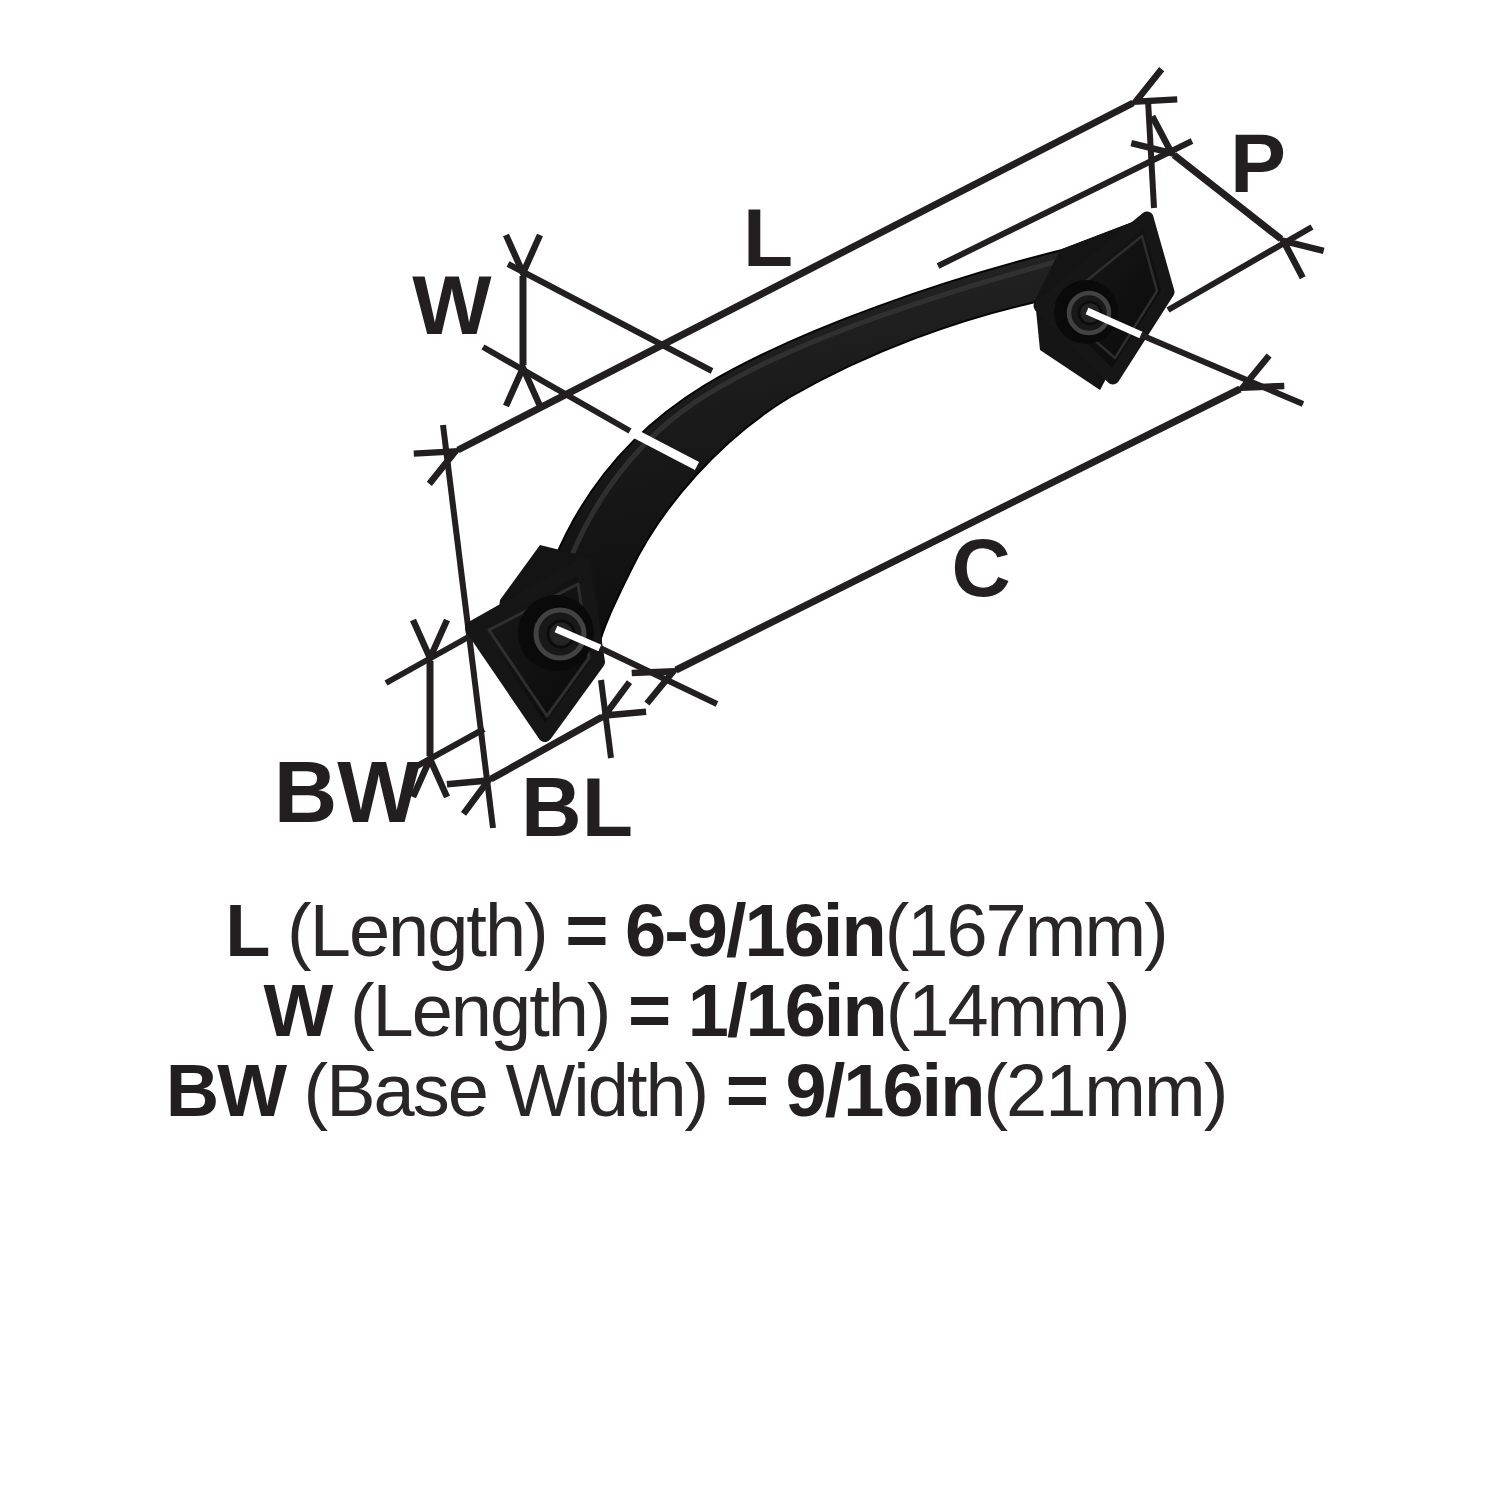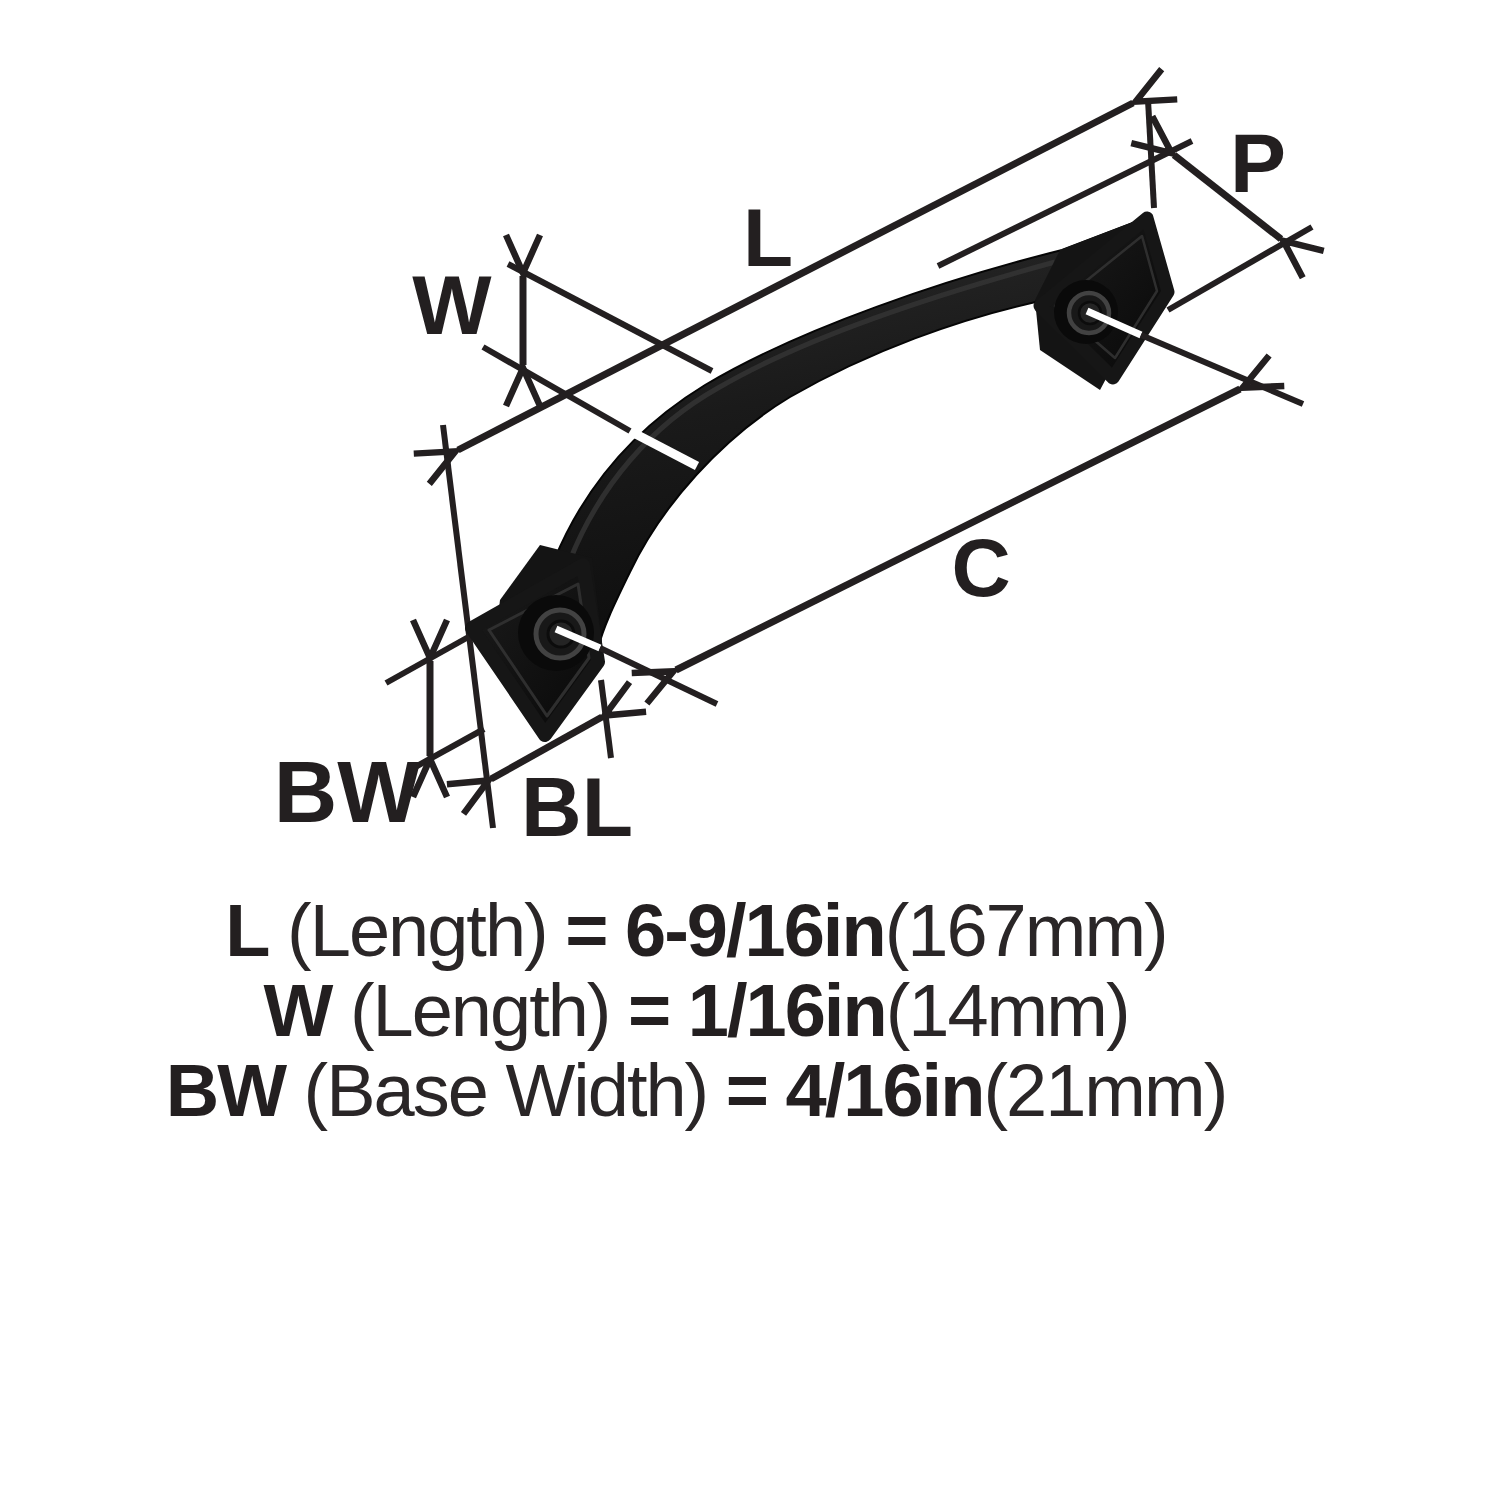--- a/index.html
+++ b/index.html
@@ -119,16 +119,16 @@
     <text x="452" y="334" class="dim-label" font-size="84" text-anchor="middle">W</text>
     <text x="1258" y="192" class="dim-label" font-size="84" text-anchor="middle">P</text>
     <text x="981" y="596" class="dim-label" font-size="82" text-anchor="middle">C</text>
     <text x="347" y="822" class="dim-label" font-size="88" text-anchor="middle">BW</text>
     <text x="577" y="836" class="dim-label" font-size="84" text-anchor="middle">BL</text>
   </svg>
 
   <div class="specs">
     <div class="spec-line"><span class="b">L</span> <span>(Length)</span> <span class="b">=</span> <span class="b">6-9/16in</span><span>(167mm)</span></div>
     <div class="spec-line"><span class="b">W</span> <span>(Length)</span> <span class="b">=</span> <span class="b">1/16in</span><span>(14mm)</span></div>
-    <div class="spec-line"><span class="b">BW</span> <span>(Base Width)</span> <span class="b">=</span> <span class="b">4/16in</span><span>(21mm)</span></div>
+    <div class="spec-line"><span class="b">BW</span> <span>(Base Width)</span> <span class="b">=</span> <span class="b">9/16in</span><span>(21mm)</span></div>
   </div>
 
 </div>
 
 </body></html>

